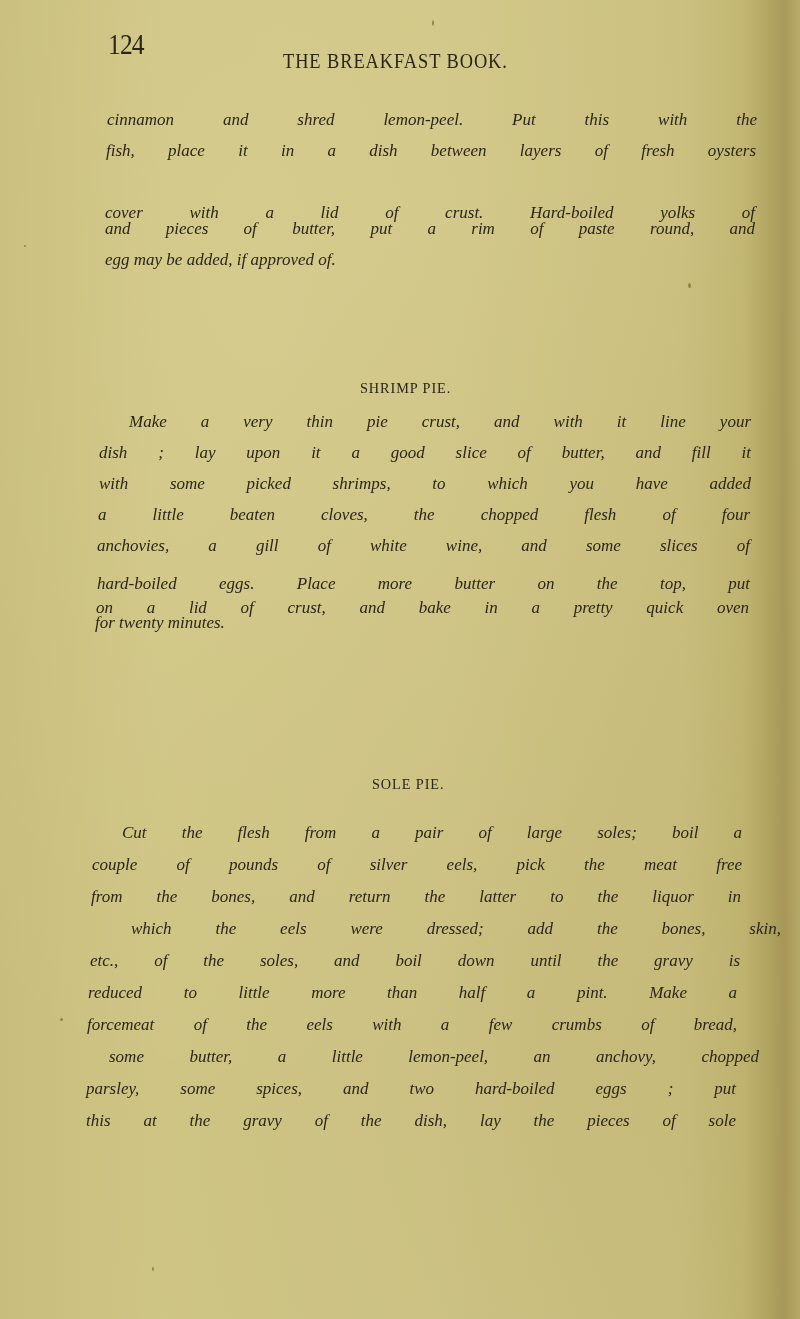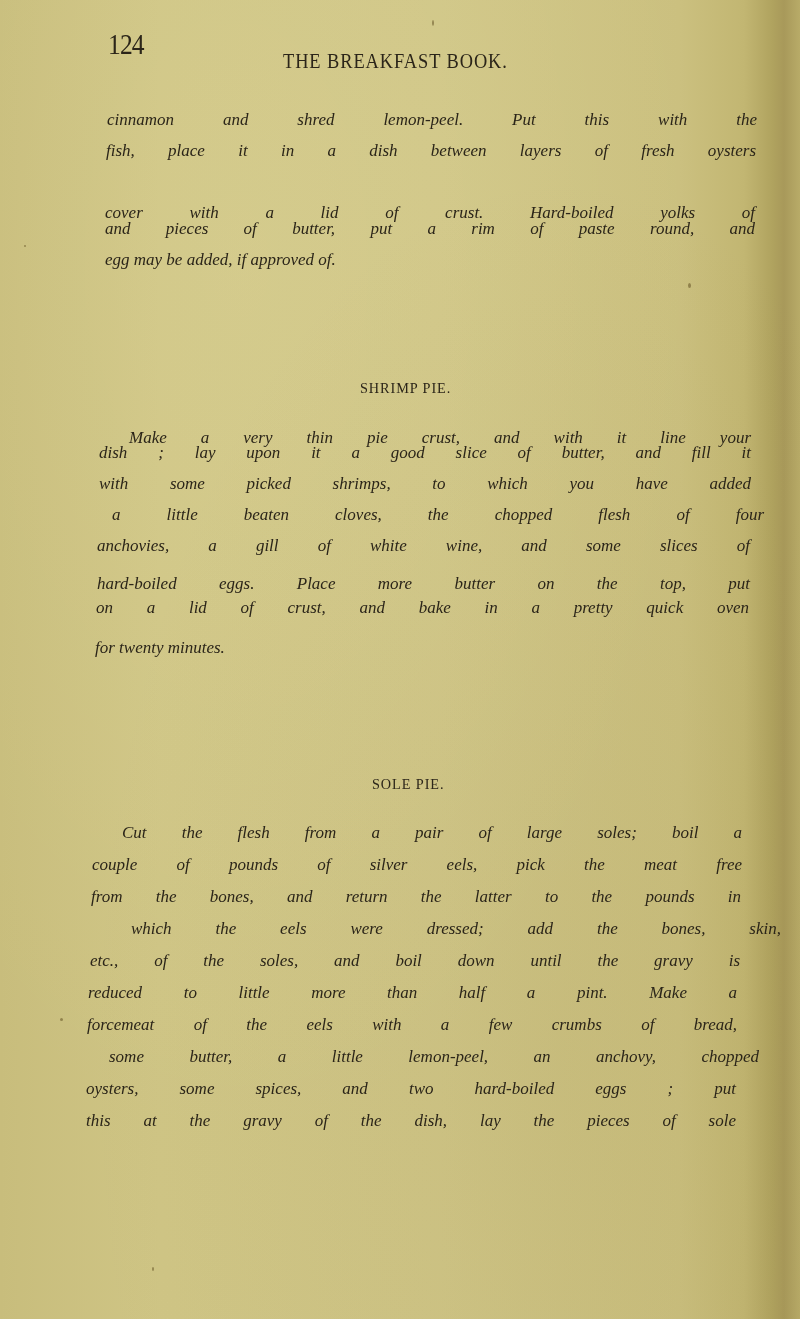--- a/index.html
+++ b/index.html
@@ -85,41 +85,41 @@
 <div>
   <div class="text-line" style="left:107px; top:110px; width:650px;">cinnamon and shred lemon-peel. Put this with the</div>
   <div class="text-line" style="left:106px; top:141px; width:650px;">fish, place it in a dish between layers of fresh oysters</div>
   <div class="text-line" style="left:105px; top:172px; width:650px;margin-top:47px;">and pieces of butter, put a rim of paste round, and</div>
   <div class="text-line" style="left:105px; top:203px; width:650px;">cover with a lid of crust. Hard-boiled yolks of</div>
   <div class="text-line" style="left:105px; top:250px; width:420px; text-align:left; text-align-last:left;">egg may be added, if approved of.</div>
 </div>
 
 <div>
   <div class="section-heading" style="left:360px; top:379px;">SHRIMP PIE.</div>
-  <div class="text-line" style="left:129px; top:412px; width:622px;margin-top:16px;">Make a very thin pie crust, and with it line your</div>
+  <div class="text-line" style="left:129px; top:412px; width:622px;">Make a very thin pie crust, and with it line your</div>
   <div class="text-line" style="left:99px; top:443px; width:652px;">dish ; lay upon it a good slice of butter, and fill it</div>
   <div class="text-line" style="left:99px; top:474px; width:652px;">with some picked shrimps, to which you have added</div>
-  <div class="text-line" style="left:112px; top:505px; width:652px;">a little beaten cloves, the chopped flesh of four</div>
+  <div class="text-line" style="left:98px; top:505px; width:652px;">a little beaten cloves, the chopped flesh of four</div>
   <div class="text-line" style="left:97px; top:536px; width:653px;">anchovies, a gill of white wine, and some slices of</div>
   <div class="text-line" style="left:97px; top:567px; width:653px;margin-top:7px;">hard-boiled eggs. Place more butter on the top, put</div>
   <div class="text-line" style="left:96px; top:598px; width:653px;">on a lid of crust, and bake in a pretty quick oven</div>
-  <div class="text-line" style="left:95px; top:638px; width:250px; text-align:right; text-align-last:left;">for twenty minutes.</div>
+  <div class="text-line" style="left:95px; top:613px; width:250px; text-align:right; text-align-last:left;">for twenty minutes.</div>
 </div>
 
 <div>
   <div class="section-heading" style="left:372px; top:775px;">SOLE PIE.</div>
   <div class="text-line" style="left:122px; top:823px; width:620px;">Cut the flesh from a pair of large soles; boil a</div>
   <div class="text-line" style="left:92px; top:855px; width:650px;">couple of pounds of silver eels, pick the meat free</div>
-  <div class="text-line" style="left:91px; top:887px; width:650px;">from the bones, and return the latter to the pounds in</div>
+  <div class="text-line" style="left:91px; top:887px; width:650px;">from the bones, and return the latter to the liquor in</div>
   <div class="text-line" style="left:91px; top:919px; width:650px;margin-left:40px;">which the eels were dressed; add the bones, skin,</div>
   <div class="text-line" style="left:90px; top:951px; width:650px;">etc., of the soles, and boil down until the gravy is</div>
   <div class="text-line" style="left:88px; top:983px; width:649px;">reduced to little more than half a pint. Make a</div>
   <div class="text-line" style="left:87px; top:1015px; width:650px;">forcemeat of the eels with a few crumbs of bread,</div>
   <div class="text-line" style="left:86px; top:1047px; width:650px;margin-left:23px;">some butter, a little lemon-peel, an anchovy, chopped</div>
-  <div class="text-line" style="left:86px; top:1079px; width:650px;">oysters, some spices, and two hard-boiled eggs ; put</div>
+  <div class="text-line" style="left:86px; top:1079px; width:650px;">parsley, some spices, and two hard-boiled eggs ; put</div>
   <div class="text-line" style="left:86px; top:1111px; width:650px;">this at the gravy of the dish, lay the pieces of sole</div>
 </div>
 
 <div class="speck" style="left:432px; top:20px; width:2px; height:6px;"></div>
 <div class="speck" style="left:688px; top:283px; width:3px; height:5px;"></div>
 <div class="speck" style="left:24px; top:245px; width:2px; height:2px;"></div>
 <div class="speck" style="left:60px; top:1018px; width:3px; height:3px;"></div>
 <div class="speck" style="left:152px; top:1267px; width:2px; height:4px;"></div>
 
 </body></html>

